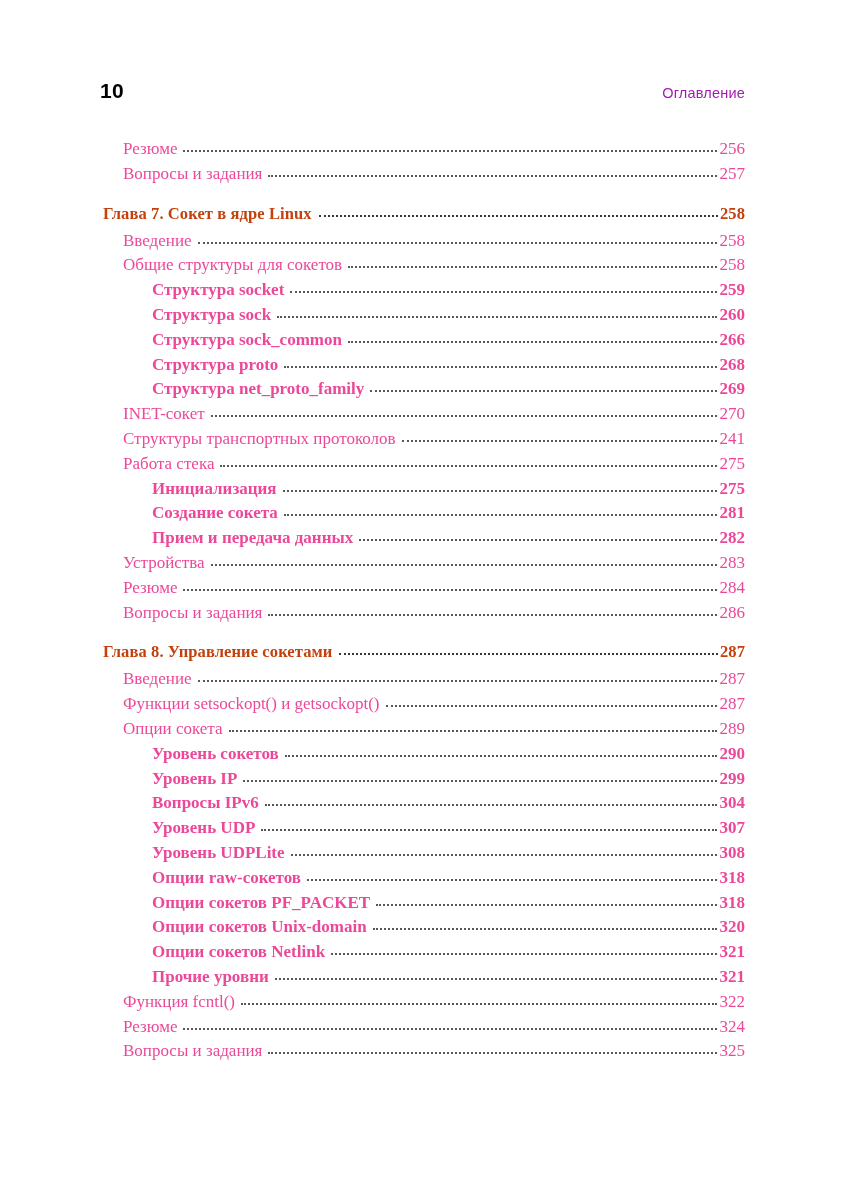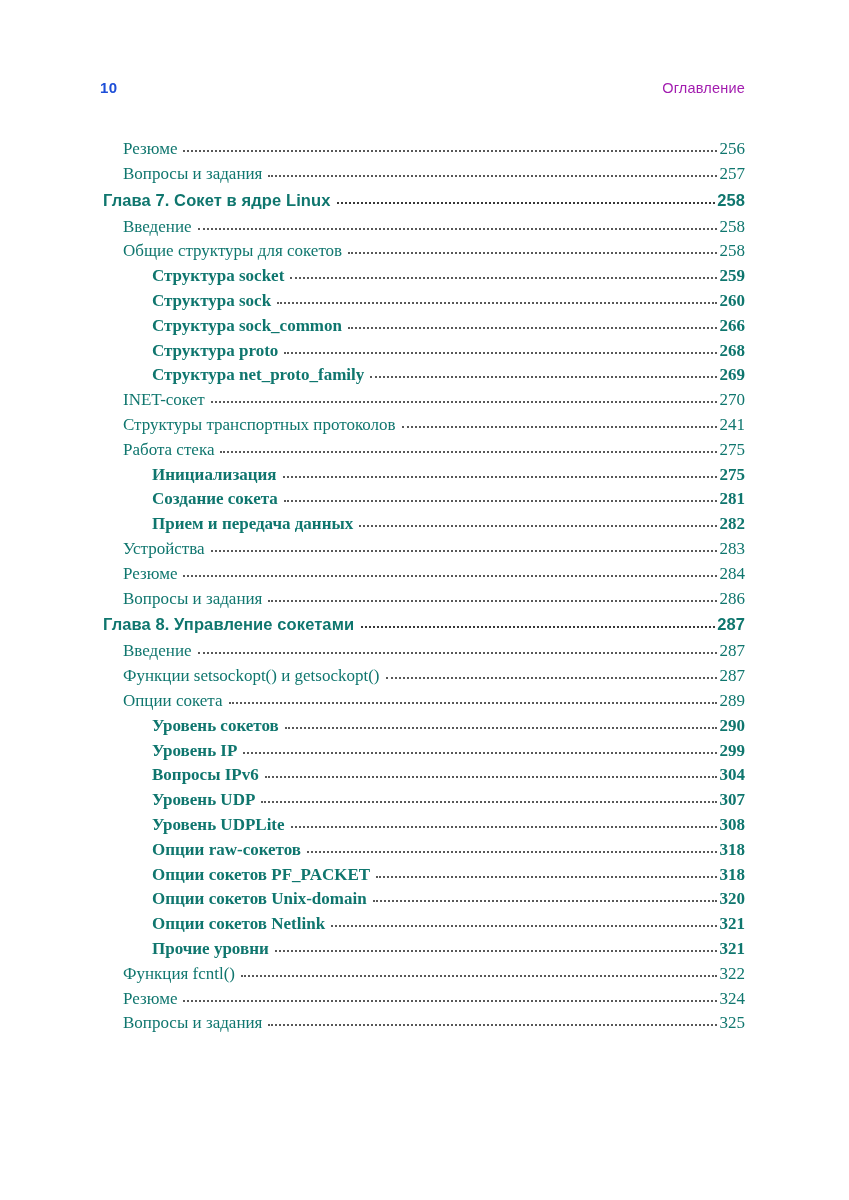--- a/index.html
+++ b/index.html
@@ -21,23 +21,23 @@
     position: absolute;
     top: 79px;
     left: 100px;
     right: 104px;
     display: flex;
     justify-content: space-between;
     align-items: baseline;
     font-family: "Liberation Sans", "DejaVu Sans", sans-serif;
   }
   .folio {
-    font-size: 15px;
+    font-size: 21px;
     font-weight: 700;
-    color: #1d4ed8;
+    color: #000000;
     letter-spacing: 0.3px;
   }
   .running-title {
     font-size: 14.5px;
     font-weight: 400;
     color: #a21caf;
     letter-spacing: 0.2px;
   }
 
   
@@ -46,46 +46,47 @@
     top: 137px;
     left: 103px;
     right: 104px;
   }
   .toc-row {
     display: flex;
     align-items: baseline;
     height: 24.8px;
     font-size: 17px;
     line-height: 24.8px;
-    color: #0f766e;
+    color: #ec4899;
     white-space: nowrap;
   }
   .toc-row.l1 { padding-left: 20px; }
   .toc-row.l2 { padding-left: 49px; font-weight: bold; }
 
   .toc-row .label { flex: 0 0 auto; }
   .toc-row .pnum  { flex: 0 0 auto; }
 
   .toc-row .leader {
     flex: 1 1 auto;
     align-self: baseline;
     border-bottom: 2px dotted #585858;
     margin: 0 3px 0 6px;
     transform: translateY(-2px);
     min-width: 12px;
   }
 
   
   .toc-row.chapter {
-    font-family: Liberation Sans, sans-serif;
+    font-family: Liberation Serif, serif;
     font-weight: 700;
     font-size: 16.5px;
-    color: #0f766e;
+    color: #c2410c;
     height: 26px;
     line-height: 26px;
+    margin-top: 14px;
     margin-bottom: 2px;
     letter-spacing: 0.1px;
   }
   .toc-row.chapter .leader {
     border-bottom: 2.5px dotted #383838;
     margin: 0 2px 0 7px;
   }
 </style>
 </head>
 <body>

